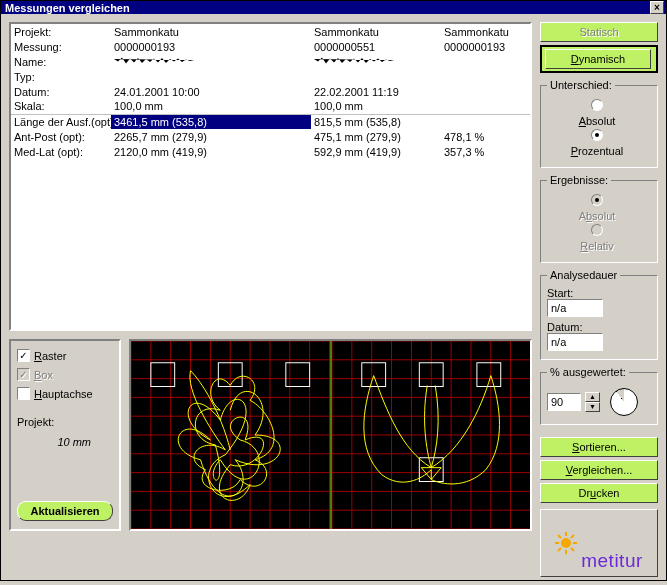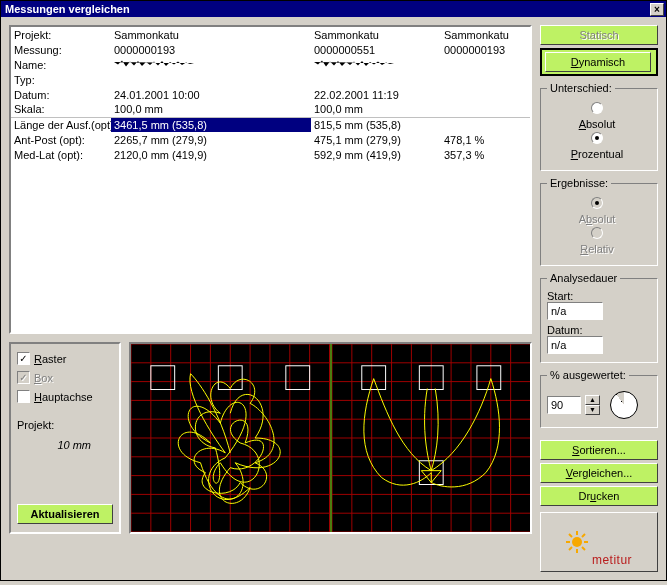--- a/index.html
+++ b/index.html
@@ -49,21 +49,21 @@
 
   
   .sunken { border:2px solid; border-color:#808080 #fff #fff #808080; background:#4d7c0f; }
   .sunken-gray { border:2px solid; border-color:#808080 #fff #fff #808080; background:#d4d0c8; }
   .btn {
     border:1px solid; border-color:#fff #404040 #404040 #fff;
     background:#bef264; padding:3px 4px; text-align:center;
     cursor:default; font-size:11px;
   }
   .btn.disabled { color:#808080; text-shadow:1px 1px 0 #fff; }
-  .btn.bold { font-weight:bold; }
+  .btn.bold { font-weight:bold;border-radius:9px; }
 
   
   .tablewrap { flex:0 0 auto; }
   table.measurements {
     border-collapse:collapse; width:100%; background:#fff; table-layout:fixed;
   }
   table.measurements td {
     padding:1px 3px; height:15px; font-size:11px;
     overflow:hidden; white-space:nowrap; vertical-align:middle;
   }
@@ -140,21 +140,21 @@
 
   .btncol { display:flex; flex-direction:column; gap:3px; }
   .btncol .btn { width:100%; }
 
   .logo {
     display:flex; align-items:center; justify-content:center; gap:4px;
     border:1px solid; border-color:#fff #404040 #404040 #fff;
     padding:4px 2px; background:#d4d0c8;
   }
   .logo svg { flex-shrink:0; }
-  .logo .txt { font-size:12px; color:#b91c1c; letter-spacing:0.5px;margin-top:36px; }
+  .logo .txt { font-size:19px; color:#6d28d9; letter-spacing:0.5px;margin-top:36px; }
 </style>
 </head>
 <body>
 
 <div class="window">
   <div class="titlebar">
     <span>Messungen vergleichen</span>
     <div class="close">×</div>
   </div>
   <div class="client">

